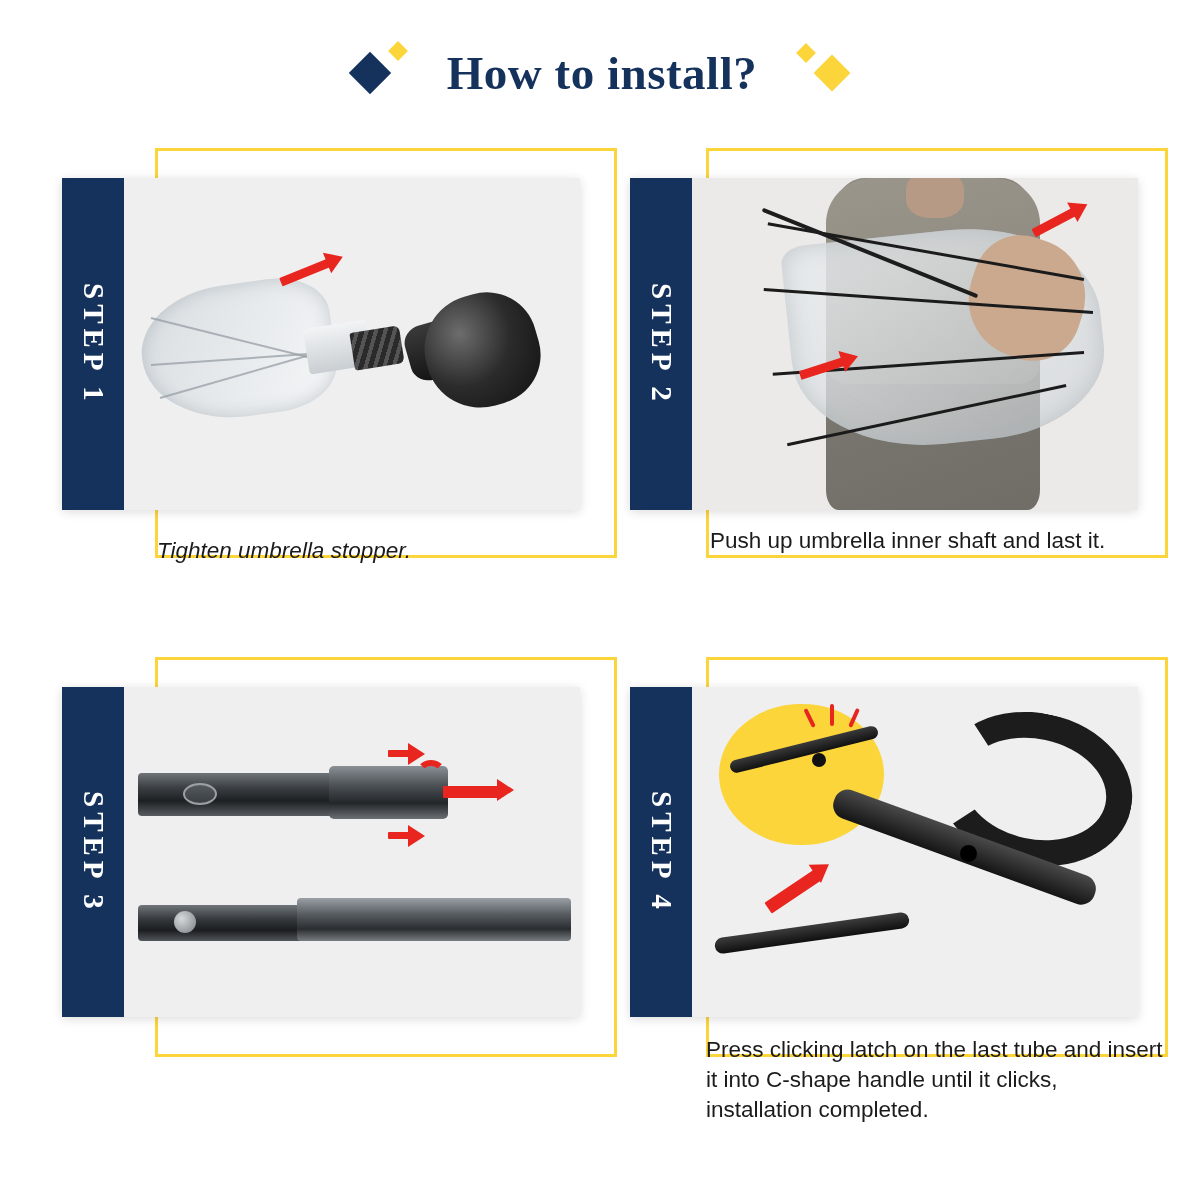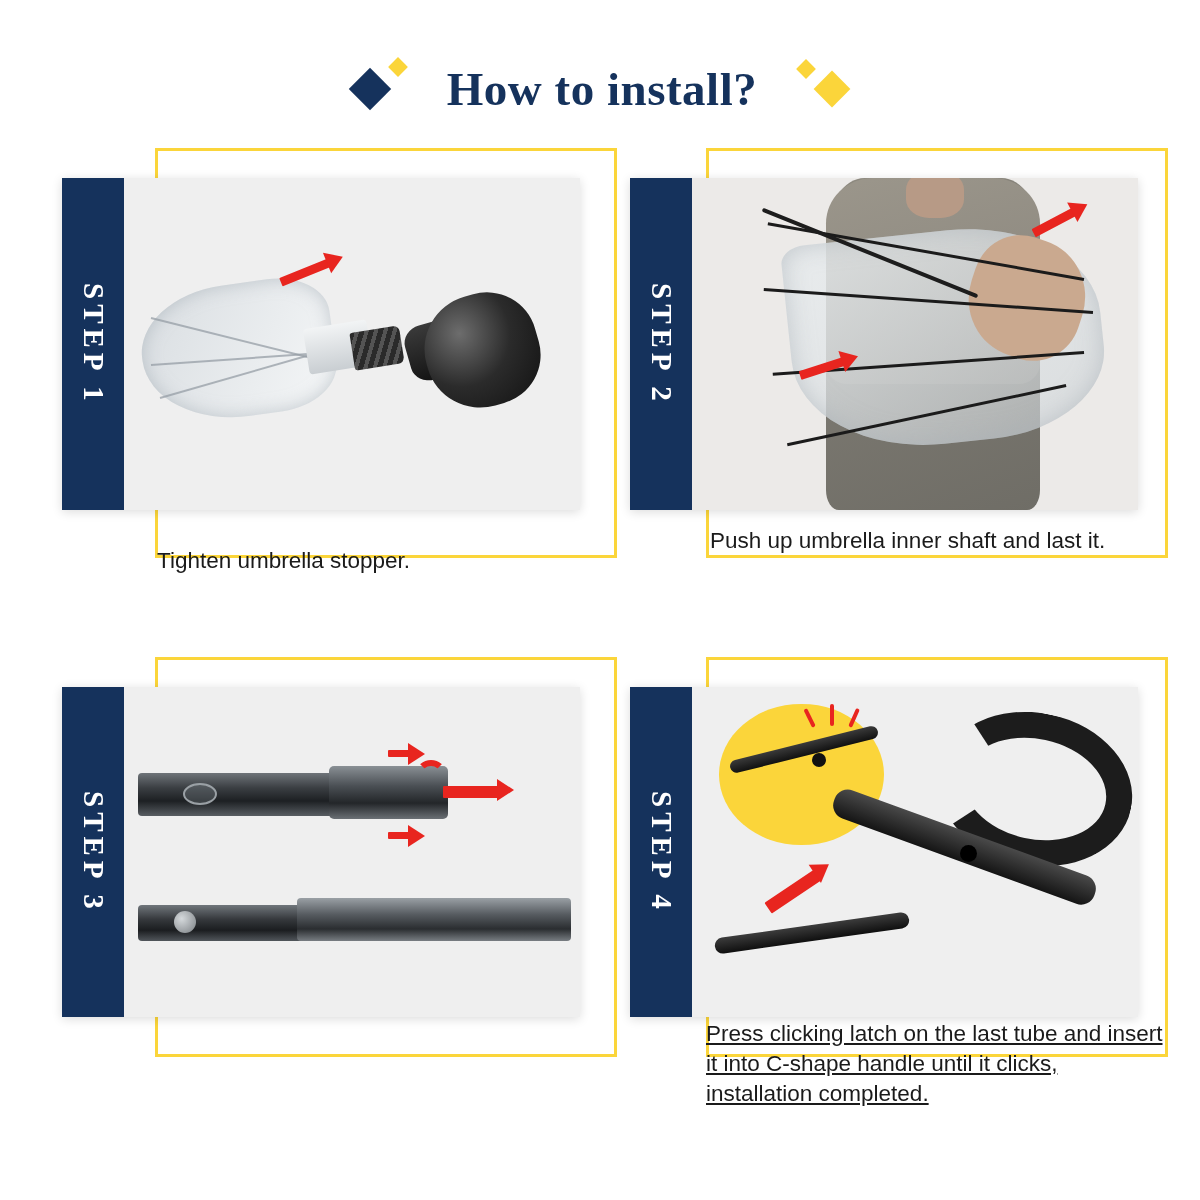--- a/index.html
+++ b/index.html
@@ -15,21 +15,21 @@
     position: relative;
     width: 1200px;
     height: 1200px;
     background: #ffffff;
     overflow: hidden;
   }
 
   
   .title-row {
     position: absolute;
-    top: 62px;
+    top: 46px;
     left: 0;
     width: 1200px;
     display: flex;
     align-items: center;
     justify-content: center;
     gap: 42px;
   }
   .title-text {
     font-family: "Liberation Serif", serif;
     font-size: 47px;
@@ -323,21 +323,21 @@
         <div class="sh s1-rib" style="left:6%; top:42%; width:40%; transform:rotate(14deg);"></div>
         <div class="sh s1-rib" style="left:6%; top:56%; width:40%; transform:rotate(-4deg);"></div>
         <div class="sh s1-rib" style="left:8%; top:66%; width:36%; transform:rotate(-16deg);"></div>
         <div class="sh s1-ferrule"></div>
         <div class="sh s1-screw"></div>
         <div class="sh s1-stopper-neck"></div>
         <div class="sh s1-stopper"></div>
         <div class="arrow-red" style="left:34%; top:27%; width:52px; transform:rotate(-22deg);"></div>
       </div>
     </div>
-    <div class="caption" style="left:95px; top:398px; width:420px;">Tighten umbrella stopper.</div>
+    <div class="caption" style="left:95px; top:388px; width:420px;font-style:italic;">Tighten umbrella stopper.</div>
   </div>
 
   <div class="step" style="left:618px; top:148px; width:520px; height:440px;">
     <div class="frame" style="left:88px; top:0; width:462px; height:410px;"></div>
     <div class="card" style="left:12px; top:30px; width:508px; height:332px;">
       <div class="label-bar">
         <span>STEP 2</span>
       </div>
       <div class="photo">
         <div class="sh s2-bg"></div>
@@ -393,16 +393,16 @@
         <div class="spark" style="left:27%; top:6%; height:20px; transform:rotate(-26deg);"></div>
         <div class="spark" style="left:31%; top:5%; height:22px; transform:rotate(0deg);"></div>
         <div class="spark" style="left:35%; top:6%; height:20px; transform:rotate(24deg);"></div>
         <div class="sh s4-handle-c"></div>
         <div class="sh s4-bar"></div>
         <div class="sh s4-hole"></div>
         <div class="sh s4-tube"></div>
         <div class="arrow-red" style="left:16%; top:60%; width:60px; height:13px; transform:rotate(-34deg);"></div>
       </div>
     </div>
-    <div class="caption" style="left:88px; top:362px; width:460px;text-decoration:underline;">Press clicking latch on the last tube and insert it into C-shape handle until it clicks, installation completed.</div>
+    <div class="caption" style="left:88px; top:378px; width:460px;">Press clicking latch on the last tube and insert it into C-shape handle until it clicks, installation completed.</div>
   </div>
 
 </div>
 
 </body></html>

